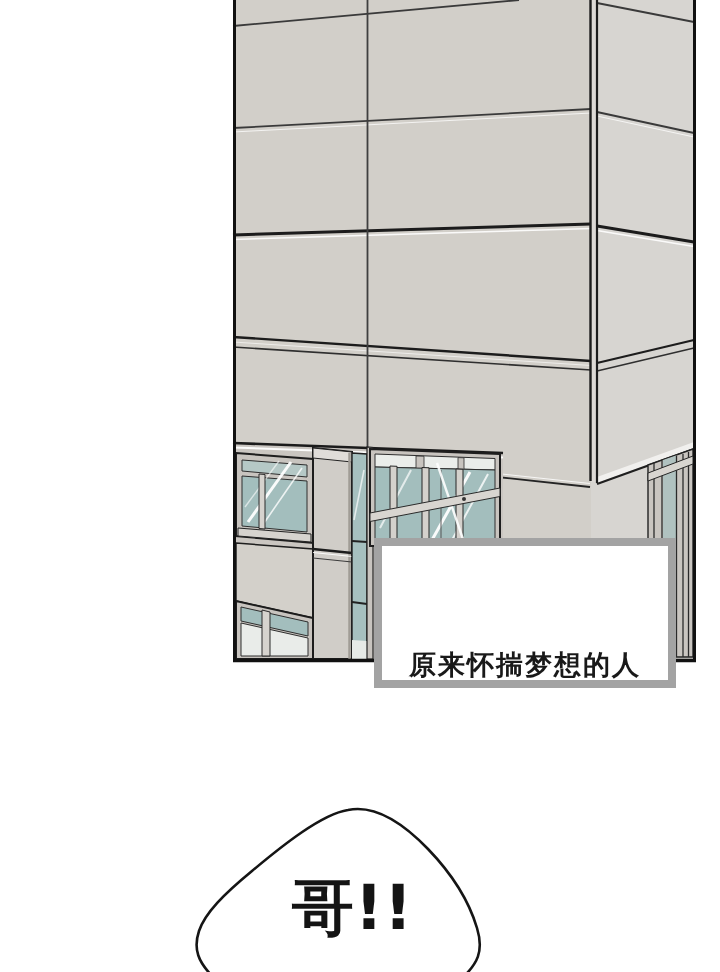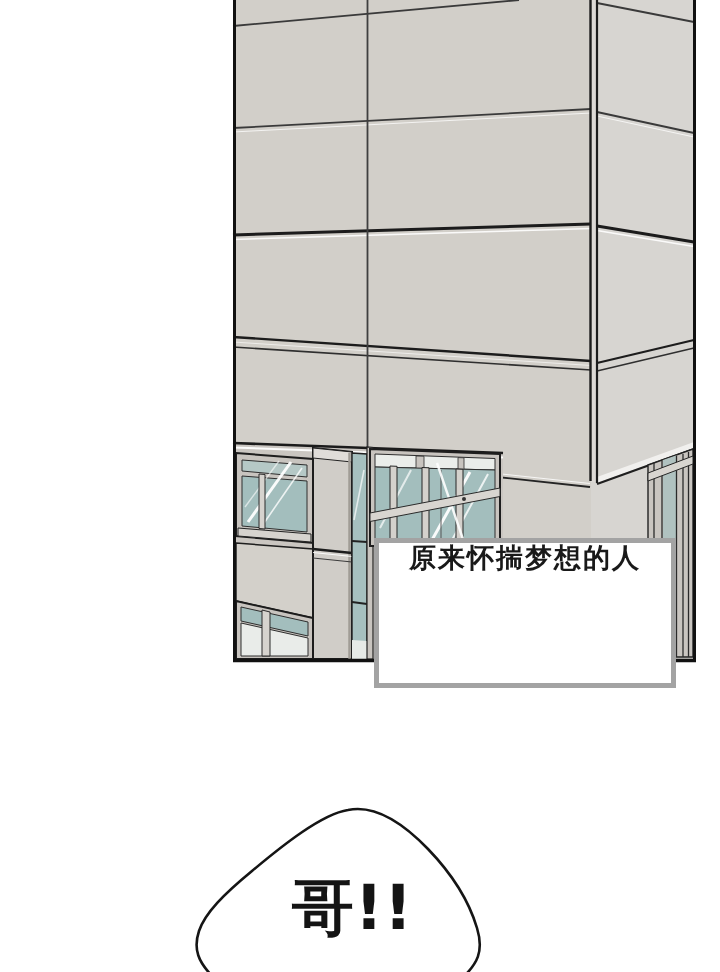--- a/index.html
+++ b/index.html
@@ -3,22 +3,22 @@
 <meta charset="utf-8">
 <style>
   html,body{margin:0;padding:0;background:#ffffff;}
   .page{
     position:relative;width:720px;height:972px;overflow:hidden;background:#ffffff;
     font-family:"DejaVu Sans",sans-serif;
   }
   .art{position:absolute;left:0;top:0;width:720px;height:972px;display:block;}
   .caption-box{
     position:absolute;left:374px;top:538px;width:302px;height:150px;
-    box-sizing:border-box;background:#ffffff;border:5px solid #a3a3a3;
-    display:flex;flex-direction:column;justify-content:flex-start;align-items:center;
+    box-sizing:border-box;background:#ffffff;border:8px solid #a3a3a3;
+    display:flex;flex-direction:column;justify-content:flex-end;align-items:center;
     gap:7px;z-index:3;
   }
   .caption-line{
     font-size:27px;line-height:1.1;font-weight:600;letter-spacing:2px;
     color:#191919;white-space:nowrap;
   }
   .bubble-text{
     position:absolute;left:235px;top:868px;width:235px;text-align:center;
     font-size:62px;line-height:1.3;font-weight:700;letter-spacing:1px;
     color:#141414;z-index:2;white-space:nowrap;

